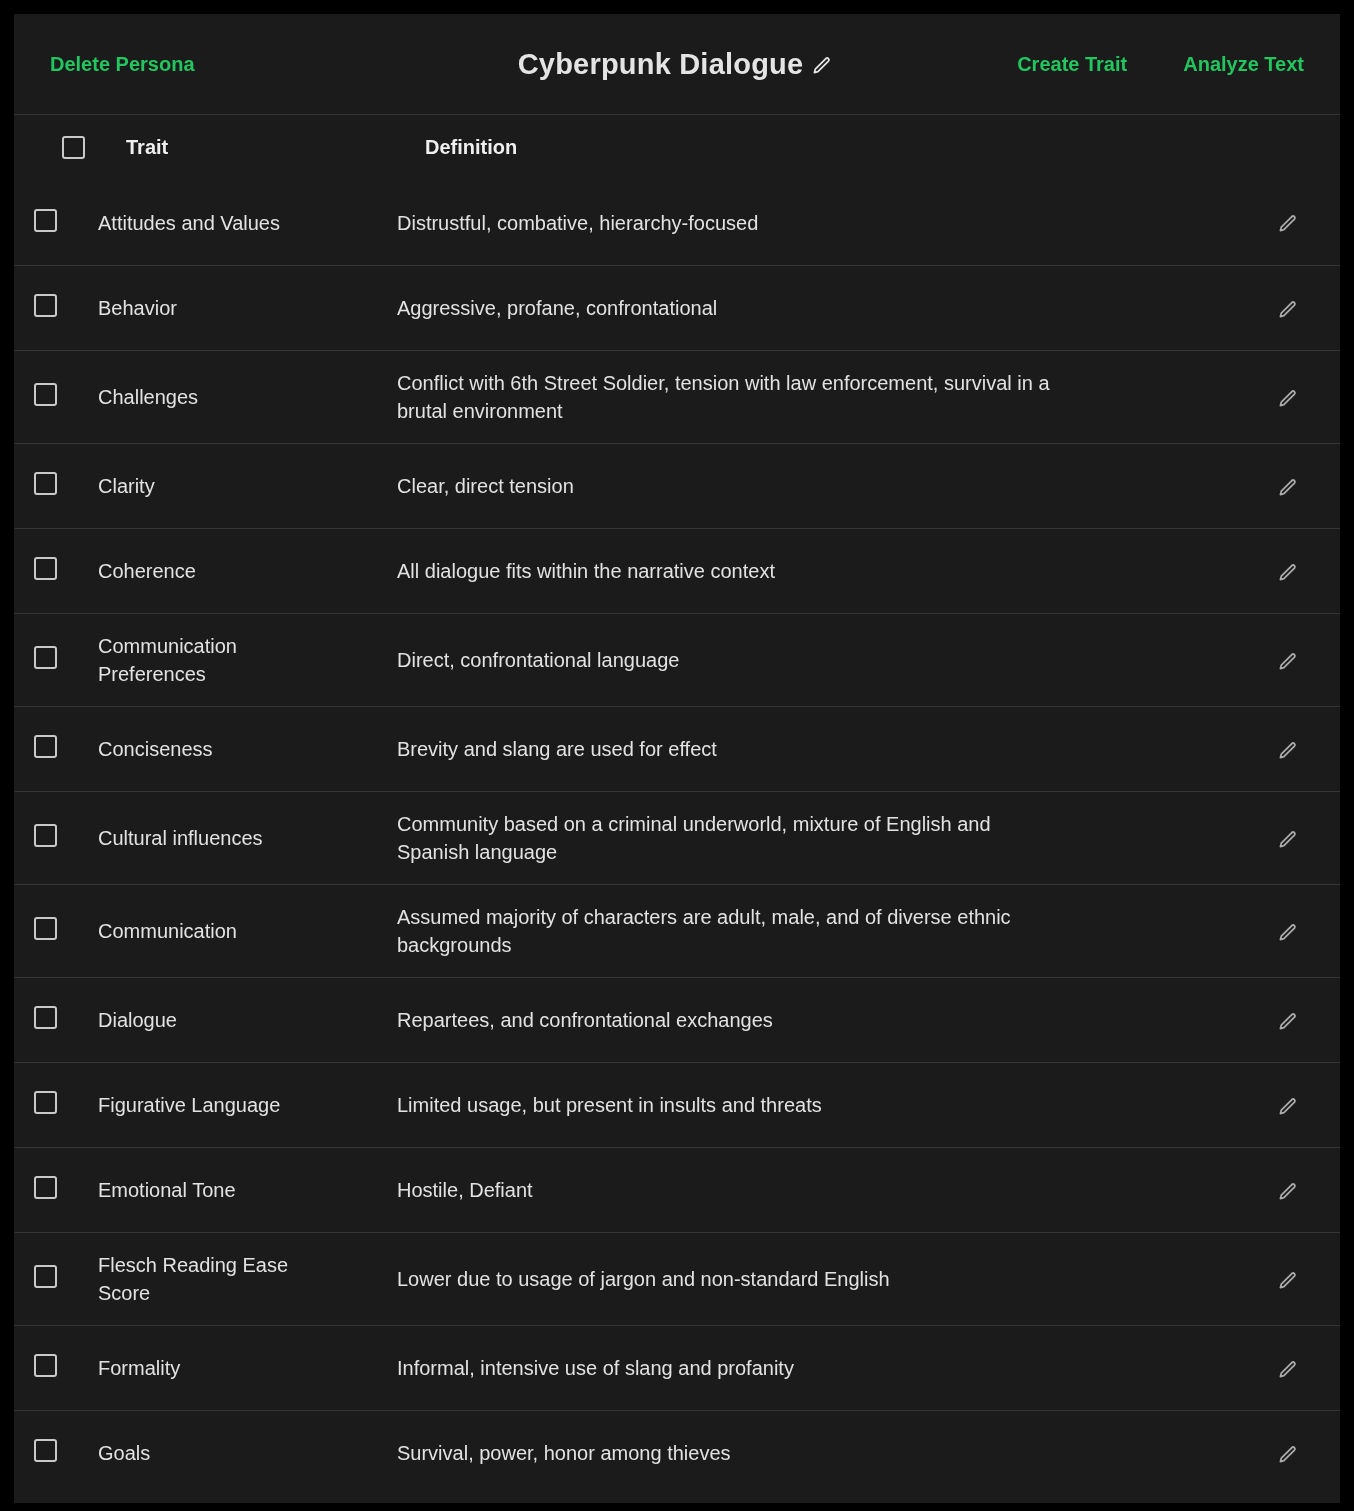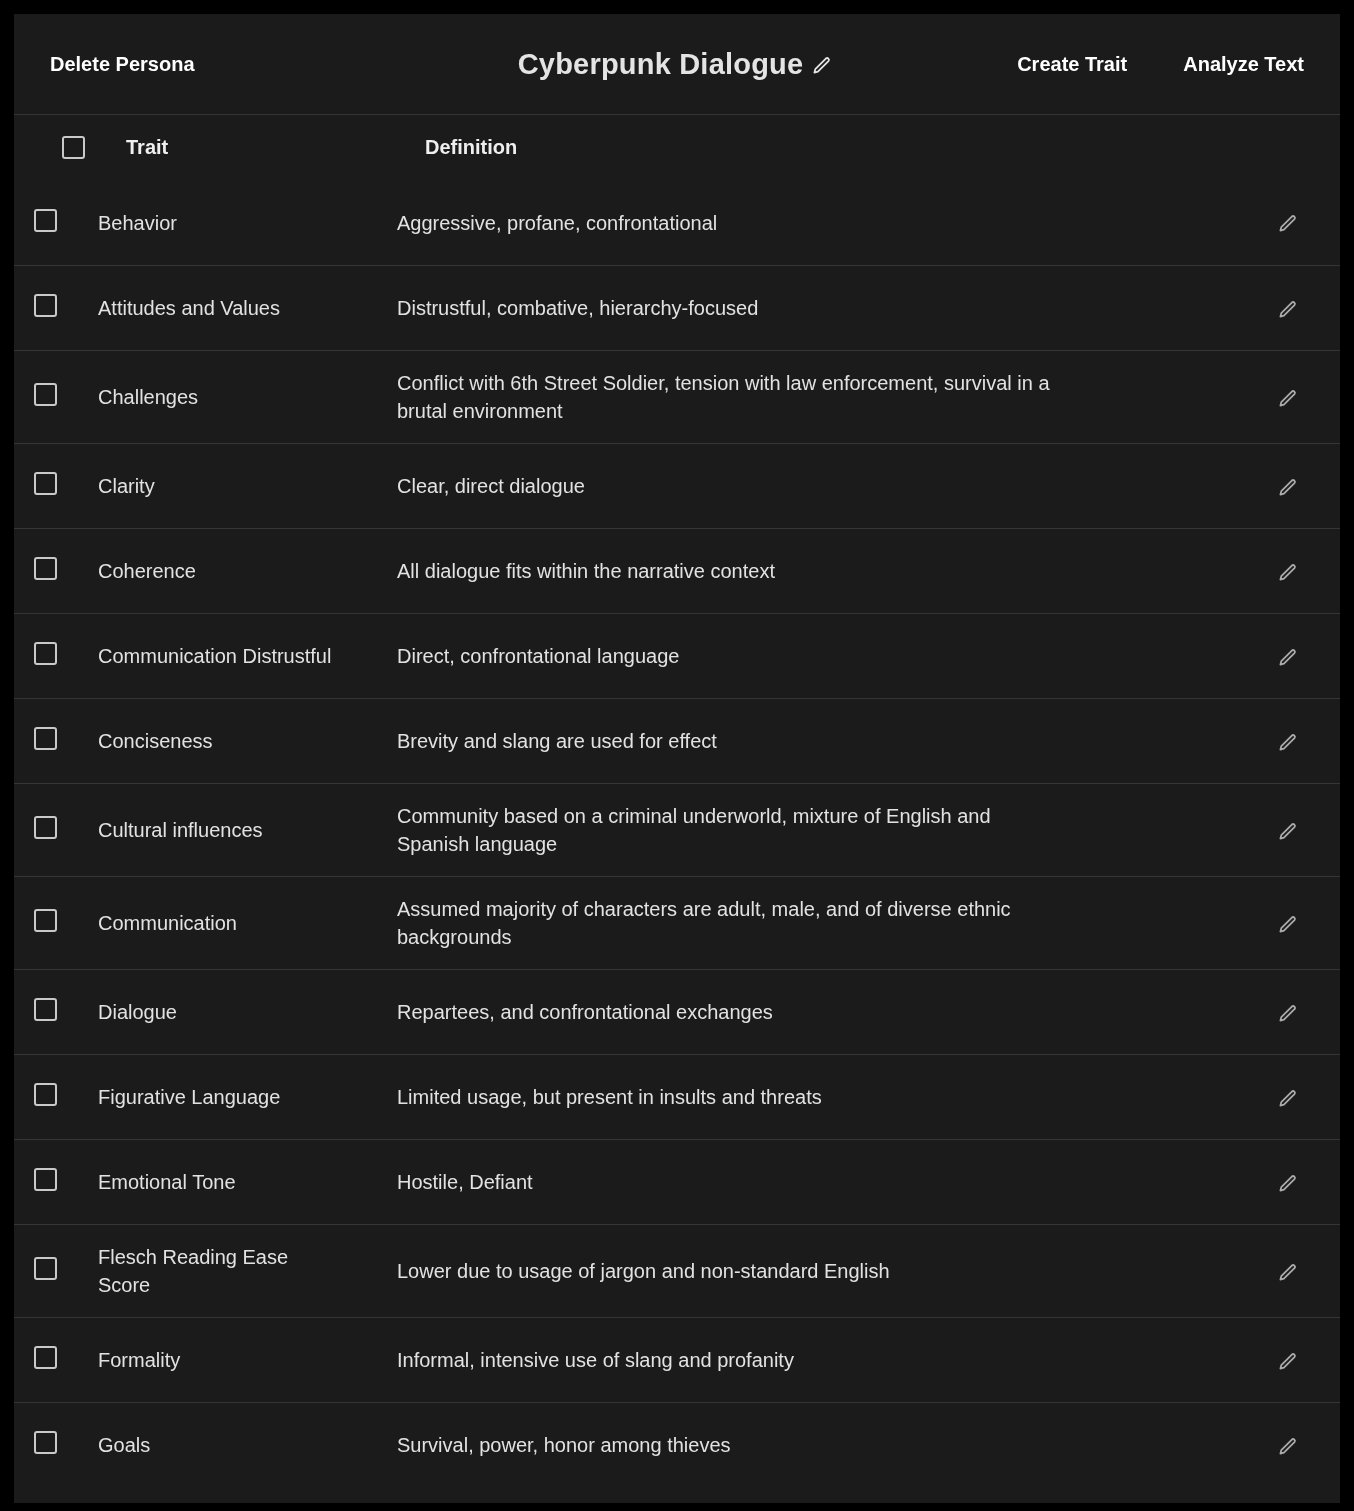--- a/index.html
+++ b/index.html
@@ -25,21 +25,21 @@
     height: 101px;
     display: flex;
     align-items: center;
     justify-content: space-between;
     padding: 0 36px;
     border-bottom: 1px solid #353535;
   }
   .text-button {
     font-size: 20px;
     font-weight: bold;
-    color: #ffffff;
+    color: #22c55e;
     background: none;
     border: none;
     font-family: inherit;
     cursor: pointer;
     white-space: nowrap;
   }
   .title-wrap {
     position: absolute;
     left: 0; right: 0;
     top: 0; bottom: 0;
@@ -125,76 +125,76 @@
   <div class="table-header-row">
     <span class="checkbox"></span>
     <span>Trait</span>
     <span>Definition</span>
     <span></span>
   </div>
 
   <div class="trait-table-body">
   <div class="trait-row">
     <span><span class="checkbox"></span></span>
+    <span class="col-trait">Attitudes and Values</span>
+    <span class="col-def">Distrustful, combative, hierarchy-focused</span>
+    <button class="edit-btn">
+      <svg class="pencil-svg" width="27" height="27" viewBox="0 0 24 24">
+        <path d="M4.8 19.2 L5.6 16.1 L15.0 6.7 A1.63 1.63 0 0 1 17.3 9.0 L7.9 18.4 Z"></path>
+      </svg>
+    </button>
+  </div>
+
+  <div class="trait-row">
+    <span><span class="checkbox"></span></span>
     <span class="col-trait">Behavior</span>
     <span class="col-def">Aggressive, profane, confrontational</span>
     <button class="edit-btn">
       <svg class="pencil-svg" width="27" height="27" viewBox="0 0 24 24">
         <path d="M4.8 19.2 L5.6 16.1 L15.0 6.7 A1.63 1.63 0 0 1 17.3 9.0 L7.9 18.4 Z"></path>
       </svg>
     </button>
   </div>
 
   <div class="trait-row">
     <span><span class="checkbox"></span></span>
-    <span class="col-trait">Attitudes and Values</span>
-    <span class="col-def">Distrustful, combative, hierarchy-focused</span>
-    <button class="edit-btn">
-      <svg class="pencil-svg" width="27" height="27" viewBox="0 0 24 24">
-        <path d="M4.8 19.2 L5.6 16.1 L15.0 6.7 A1.63 1.63 0 0 1 17.3 9.0 L7.9 18.4 Z"></path>
-      </svg>
-    </button>
-  </div>
-
-  <div class="trait-row">
-    <span><span class="checkbox"></span></span>
     <span class="col-trait">Challenges</span>
     <span class="col-def">Conflict with 6th Street Soldier, tension with law enforcement, survival in a brutal environment</span>
     <button class="edit-btn">
       <svg class="pencil-svg" width="27" height="27" viewBox="0 0 24 24">
         <path d="M4.8 19.2 L5.6 16.1 L15.0 6.7 A1.63 1.63 0 0 1 17.3 9.0 L7.9 18.4 Z"></path>
       </svg>
     </button>
   </div>
 
   <div class="trait-row">
     <span><span class="checkbox"></span></span>
     <span class="col-trait">Clarity</span>
-    <span class="col-def">Clear, direct dialogue</span>
+    <span class="col-def">Clear, direct tension</span>
     <button class="edit-btn">
       <svg class="pencil-svg" width="27" height="27" viewBox="0 0 24 24">
         <path d="M4.8 19.2 L5.6 16.1 L15.0 6.7 A1.63 1.63 0 0 1 17.3 9.0 L7.9 18.4 Z"></path>
       </svg>
     </button>
   </div>
 
   <div class="trait-row">
     <span><span class="checkbox"></span></span>
     <span class="col-trait">Coherence</span>
     <span class="col-def">All dialogue fits within the narrative context</span>
     <button class="edit-btn">
       <svg class="pencil-svg" width="27" height="27" viewBox="0 0 24 24">
         <path d="M4.8 19.2 L5.6 16.1 L15.0 6.7 A1.63 1.63 0 0 1 17.3 9.0 L7.9 18.4 Z"></path>
       </svg>
     </button>
   </div>
 
   <div class="trait-row">
     <span><span class="checkbox"></span></span>
-    <span class="col-trait">Communication Distrustful</span>
+    <span class="col-trait">Communication Preferences</span>
     <span class="col-def">Direct, confrontational language</span>
     <button class="edit-btn">
       <svg class="pencil-svg" width="27" height="27" viewBox="0 0 24 24">
         <path d="M4.8 19.2 L5.6 16.1 L15.0 6.7 A1.63 1.63 0 0 1 17.3 9.0 L7.9 18.4 Z"></path>
       </svg>
     </button>
   </div>
 
   <div class="trait-row">
     <span><span class="checkbox"></span></span>

